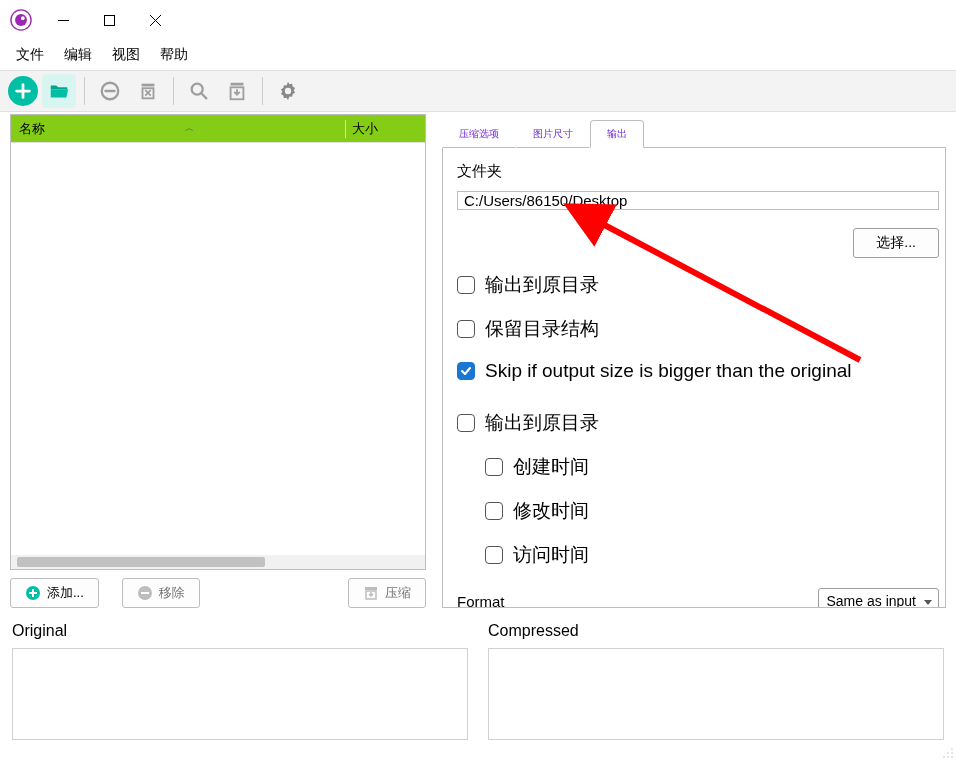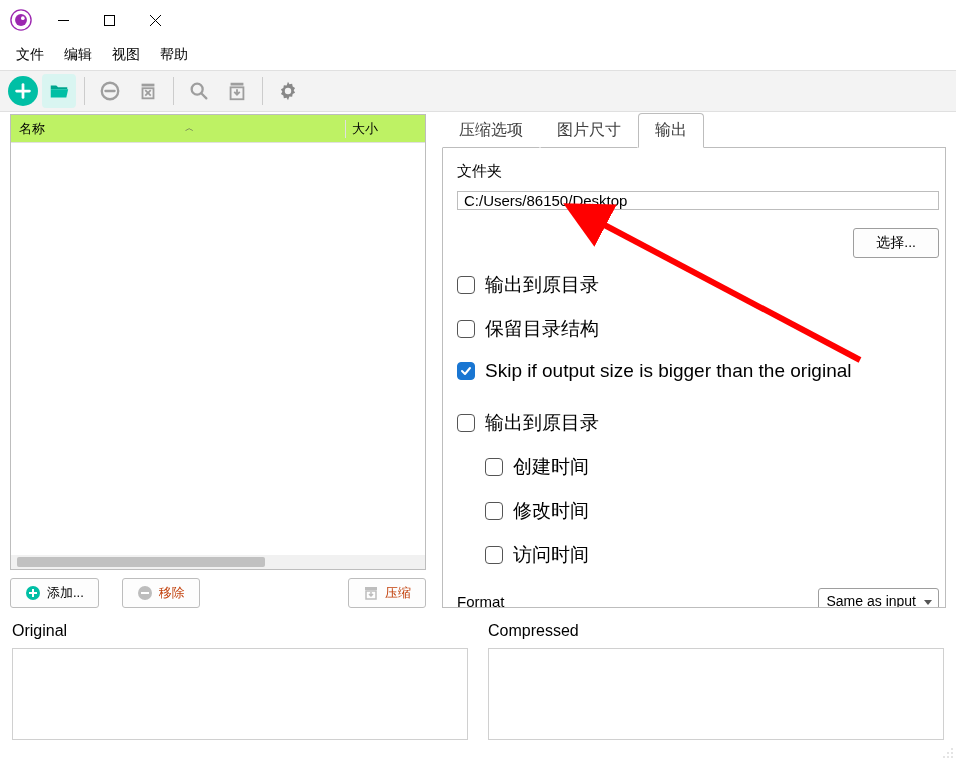--- a/index.html
+++ b/index.html
@@ -22,39 +22,39 @@
     .tbtn.add { background: #00bfa5; border-radius: 50%; width: 30px; height: 30px; }
     .tbtn.folder { background: #d9f5f1; border-radius: 4px; }
     .tbtn svg { width: 22px; height: 22px; }
     .tdiv { width: 1px; height: 28px; background: #ccc; margin: 0 4px; }
 
     
     .main { display: flex; height: 496px; padding: 2px 10px 0 10px; gap: 16px; }
 
     
     .left { width: 416px; display: flex; flex-direction: column; }
-    .filelist { flex: 1; border: 1px solid #bdbdbd; background: #bef264; display: flex; flex-direction: column; overflow: hidden; }
+    .filelist { flex: 1; border: 1px solid #bdbdbd; background: #84cc16; display: flex; flex-direction: column; overflow: hidden; }
     .filelist .thead { display: flex; height: 28px; border-bottom: 1px solid #e0e0e0; align-items: center; font-size: 13px; }
     .filelist .thead .col-name { flex: 1; padding-left: 8px; display: flex; align-items: center; gap: 80px; }
     .sort-arrow { font-size: 9px; color: #555; margin-left: 60px;}
     .filelist .thead .col-size { width: 80px; padding-left: 6px; border-left: 1px solid #e0e0e0; }
     .filelist .tbody { flex: 1; background: #fff; position: relative; }
     .hscroll { height: 14px; background: #f1f1f1; }
     .hscroll .thumb { height: 10px; background: #c1c1c1; width: 60%; margin: 2px 0 0 6px; border-radius: 2px; }
 
     .left-btns { display: flex; gap: 23px; margin-top: 8px; }
     .sbtn { flex: 0 0 auto; height: 30px; border: 1px solid #bdbdbd; background: #fdfdfd; border-radius: 3px; display: flex; align-items: center; padding: 0 14px; gap: 6px; font-size: 13px; }
     .sbtn .ic { width: 16px; height: 16px; display: flex; align-items: center; justify-content: center; }
-    .sbtn.disabled { color: #c2410c; }
+    .sbtn.disabled { color: #737373; }
     .spacer { flex: 1; }
 
     
     .right { flex: 1; display: flex; flex-direction: column; }
     .tabs { display: flex; height: 34px; align-items: flex-end; }
-    .tab { border: 1px solid transparent; padding: 6px 16px; font-size: 16px; color: #404040; border-bottom: 1px solid #bdbdbd; border-radius: 4px 4px 0 0;}
+    .tab { border: 1px solid transparent; padding: 6px 16px; font-size: 10px; color: #6d28d9; border-bottom: 1px solid #bdbdbd; border-radius: 4px 4px 0 0;}
     .tab.active { border: 1px solid #bdbdbd; border-bottom: 1px solid #fff; background: #fff; }
     .tabs .filler { flex: 1; border-bottom: 1px solid #bdbdbd; }
     .tab-content { border: 1px solid #bdbdbd; border-top: none; padding: 14px 6px 20px 14px; flex: 1; display: flex; flex-direction: column; gap: 10px; font-size: 15px; overflow: hidden; }
 
     .lbl { font-size: 15px; }
     .pathbox { height: 30px; border: 1px solid #bdbdbd; padding: 0 6px; display: flex; align-items: center; font-size: 15px; width: 100%; }
     .pathbox span { border-bottom: 0px solid #000; }
     .row-right { display: flex; justify-content: flex-end; margin-top: 8px;}
     .btn { border: 1px solid #9e9e9e; background: #fdfdfd; padding: 5px 22px; border-radius: 3px; font-size: 14px;}
 

